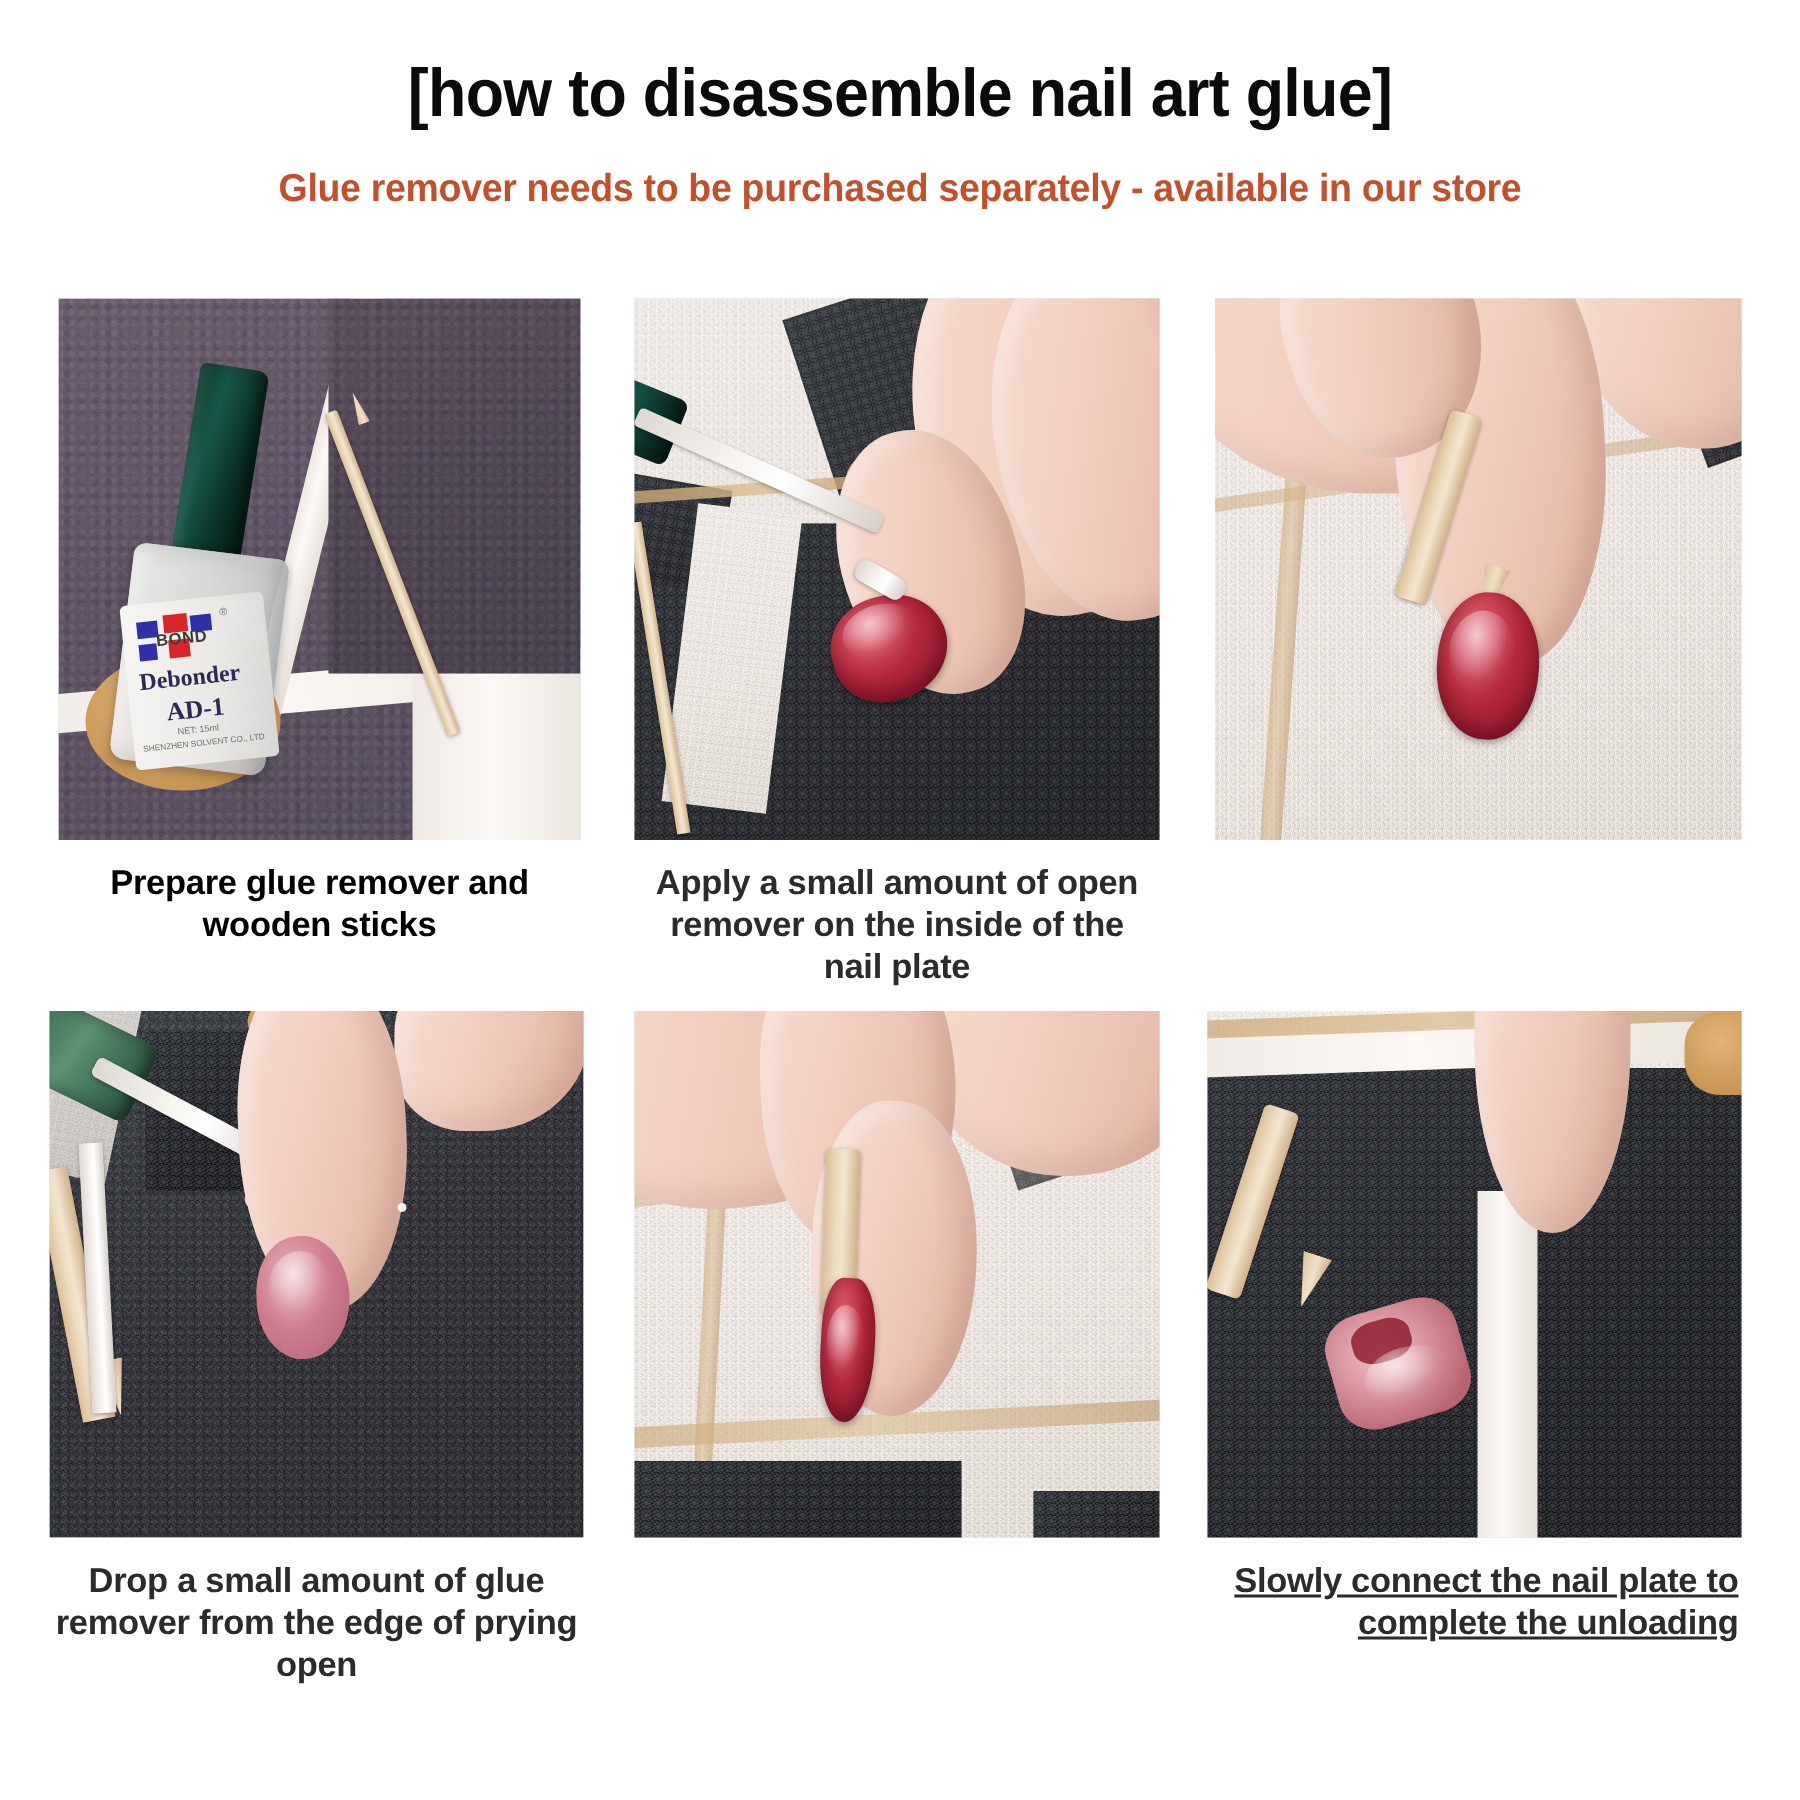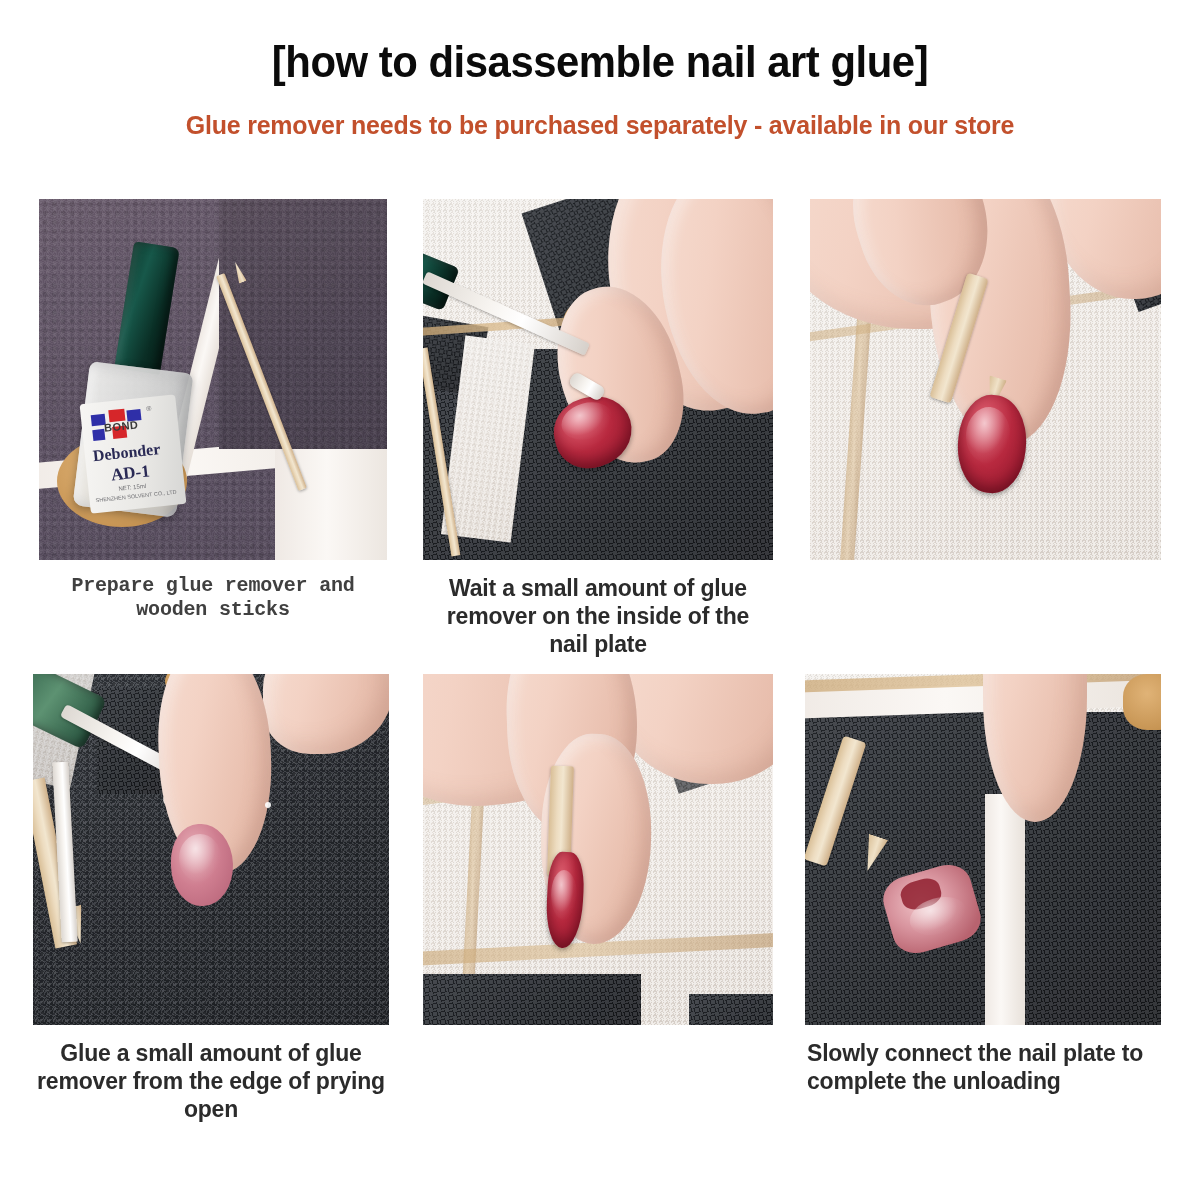--- a/index.html
+++ b/index.html
@@ -46,22 +46,22 @@
   .caption {
     text-align:center;
     font-size:23px;
     line-height:1.22;
     font-weight:bold;
     color:#2b2b2b;
     letter-spacing:-0.2px;
     margin-top:14px;
     padding:0 2px;
   }
-  .caption.small { font-size:20px; font-weight:bold; color:#404040;font-family:Liberation Mono, monospace; }
-  .caption.left { text-align:left; }
+  .caption.small { font-size:23px; font-weight:bold; color:#000000; }
+  .caption.left { text-align:right;text-decoration:underline; }
 
   
   .scene { position:absolute; inset:0; }
 
   
   .leather-purple {
     position:absolute; inset:0;
     background:
       radial-gradient(circle at 20% 30%, rgba(255,255,255,0.06) 0 2px, transparent 3px),
       radial-gradient(circle at 70% 60%, rgba(0,0,0,0.10) 0 2px, transparent 3px),
@@ -252,21 +252,21 @@
           <div class="nail-glossy" style="left:138px; top:204px; width:52px; height:36px; border-radius:50%; transform:rotate(-16deg);"></div>
 
           <div class="bottle-cap" style="left:-22px; top:58px; width:52px; height:46px; border-radius:6px; transform:rotate(22deg);"></div>
 
           <div class="white-stick" style="left:-6px; top:108px; width:178px; height:13px; transform:rotate(24deg); border-radius:3px;"></div>
           <div class="white-stick" style="left:146px; top:180px; width:36px; height:15px; transform:rotate(30deg); border-radius:6px;"></div>
 
           <div class="stick" style="left:12px; top:148px; width:9px; height:210px; transform:rotate(-9deg);"></div>
         </div>
       </div>
-      <div class="caption">Wait a small amount of glue remover on the inside of the nail plate</div>
+      <div class="caption">Apply a small amount of open remover on the inside of the nail plate</div>
     </div>
 
     <div class="cell" style="left:810px; top:3px; width:351px;">
       <div class="photo" style="height:361px;">
         <div class="scene blurwrap">
           <div class="towel-white"></div>
           <div class="stripe-tan" style="left:40px; top:60px; width:14px; height:320px; transform:rotate(4deg); opacity:.55;"></div>
           <div class="stripe-tan" style="left:-20px; top:108px; width:400px; height:9px; transform:rotate(-8deg); opacity:.5;"></div>
           <div class="leather-black" style="left:320px; top:64px; width:60px; height:40px; transform:rotate(-20deg);"></div>
 
@@ -303,21 +303,21 @@
 
           <div class="finger soft" style="left:230px; top:-40px; width:130px; height:120px; border-radius:50% 50% 60% 40%;"></div>
           <div class="finger" style="left:126px; top:-30px; width:112px; height:230px; border-radius:44% 48% 50% 52%; transform:rotate(-2deg);"></div>
 
           <div class="nail-pink" style="left:138px; top:150px; width:62px; height:82px; border-radius:46% 50% 50% 48%; transform:rotate(-2deg);"></div>
           <div class="nail-glossy" style="left:146px; top:160px; width:42px; height:48px; border-radius:50%;"></div>
 
           <div style="position:absolute; left:232px; top:128px; width:6px; height:6px; border-radius:50%; background:#fff; opacity:.9;"></div>
         </div>
       </div>
-      <div class="caption">Glue a small amount of glue remover from the edge of prying open</div>
+      <div class="caption">Drop a small amount of glue remover from the edge of prying open</div>
     </div>
 
     <div class="cell" style="left:423px; top:478px; width:350px;">
       <div class="photo" style="height:351px;">
         <div class="scene blurwrap">
           <div class="towel-white"></div>
           <div class="stripe-tan" style="left:44px; top:120px; width:12px; height:200px; transform:rotate(3deg); opacity:.55;"></div>
           <div class="stripe-tan" style="left:-10px; top:268px; width:380px; height:14px; transform:rotate(-3deg); opacity:.6;"></div>
           <div class="stripe-tan" style="left:-10px; top:112px; width:200px; height:8px; transform:rotate(-7deg); opacity:.45;"></div>
           <div class="leather-black" style="left:-12px; top:300px; width:230px; height:70px;"></div>

